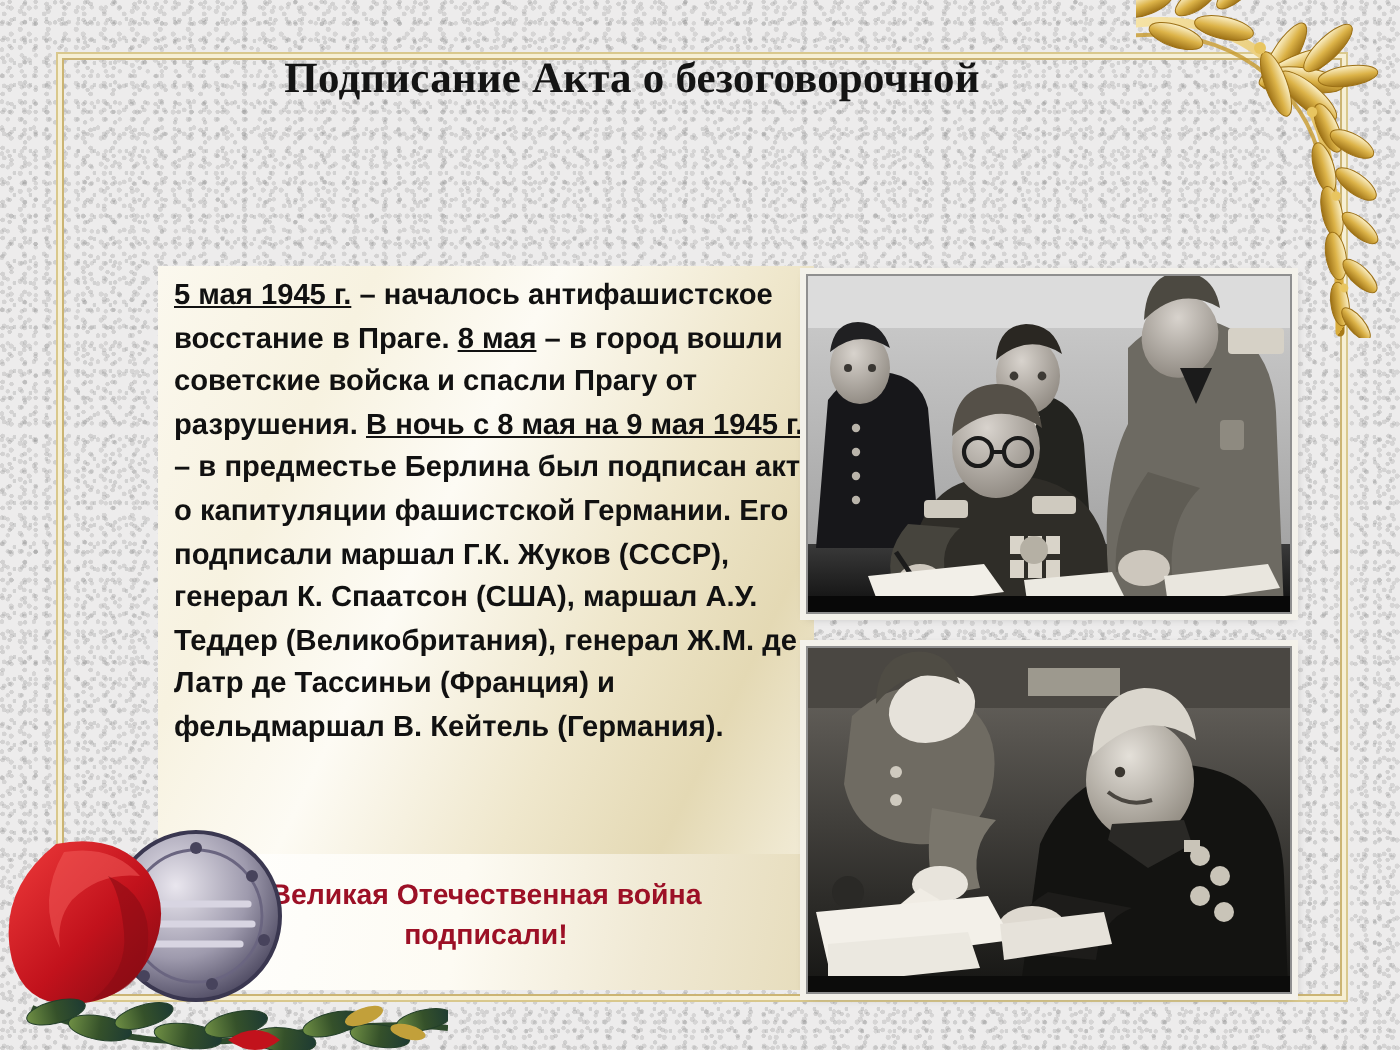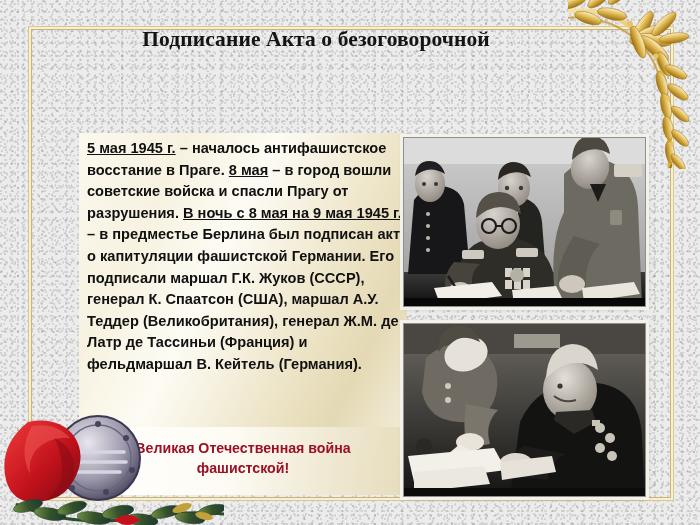--- a/index.html
+++ b/index.html
@@ -108,21 +108,21 @@
   <div id="panel">
     <div class="inner">
       <div id="body-text">
           <p><span class="u">5 мая 1945 г.</span><span> – началось антифашистское восстание в Праге. </span><span class="u">8 мая</span><span> – в город вошли советские войска и спасли Прагу от разрушения. </span><span class="u">В ночь с 8 мая на 9 мая 1945 г.</span><span> – в предместье Берлина был подписан акт о капитуляции фашистской Германии. Его подписали маршал Г.К. Жуков (СССР), генерал К. Спаатсон (США), маршал А.У. Теддер (Великобритания), генерал Ж.М. де Латр де Тассиньи (Франция) и фельдмаршал В. Кейтель (Германия).</span></p>
         </div>
     </div>
 
     <div id="redbox">
       <div id="redline">
         <span>Великая Отечественная война</span>
-        <span>фашистской!</span>
+        <span>подписали!</span>
       </div>
     </div>
   </div>
 
   <div class="photo" id="photo-top">
     <svg viewBox="0 0 241 168" preserveAspectRatio="none">
       <defs>
         <linearGradient id="wallT" x1="0" y1="0" x2="0" y2="1">
           <stop offset="0" stop-color="#cfcfcf"></stop>
             <stop offset="1" stop-color="#9a9a9a"></stop>

